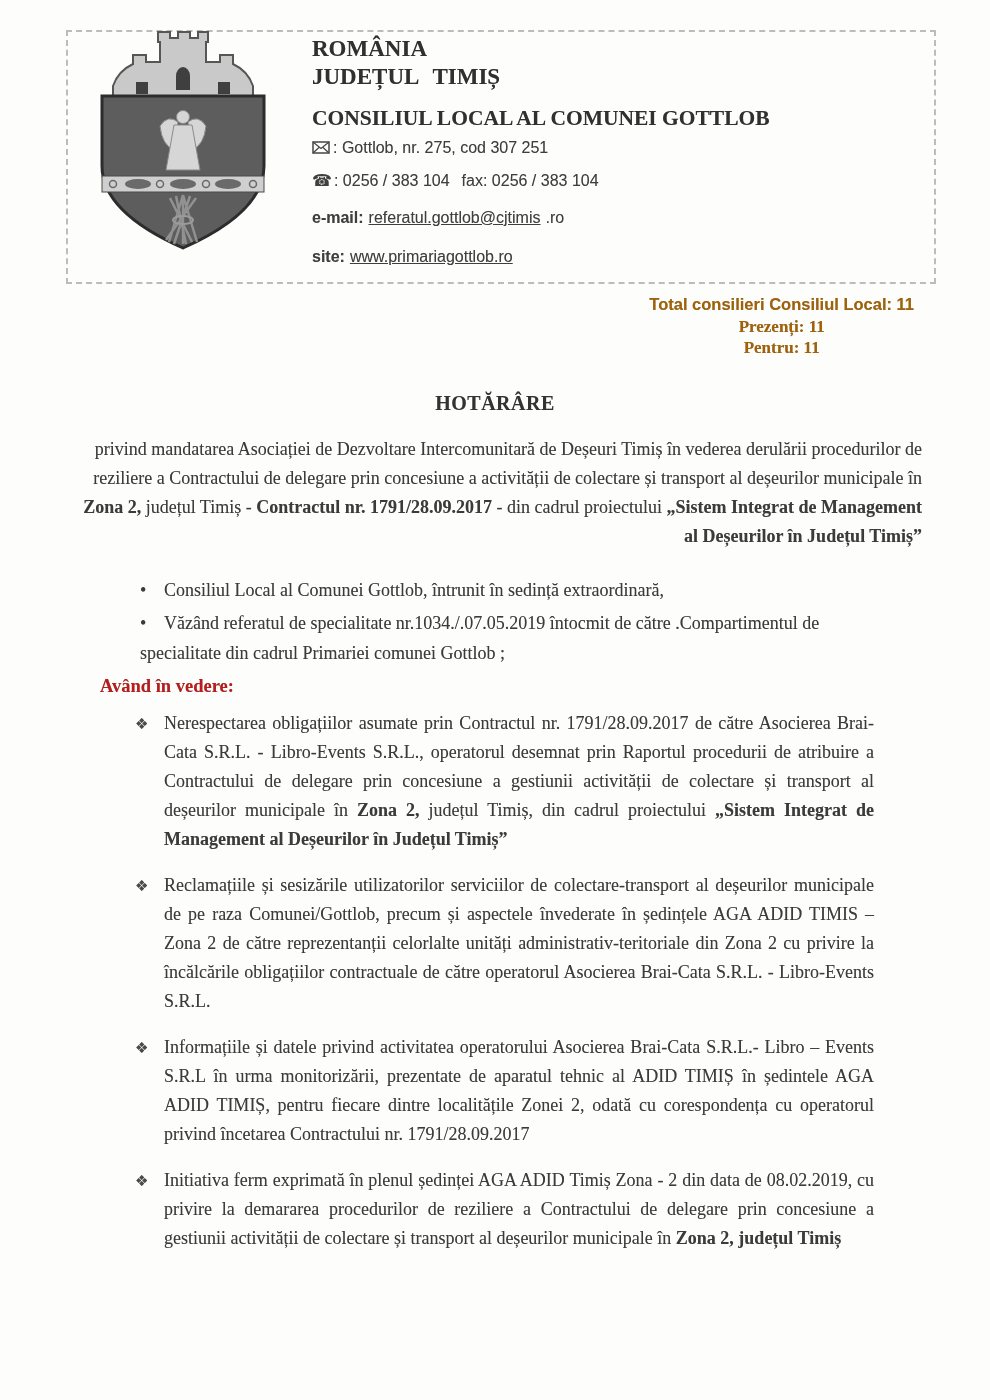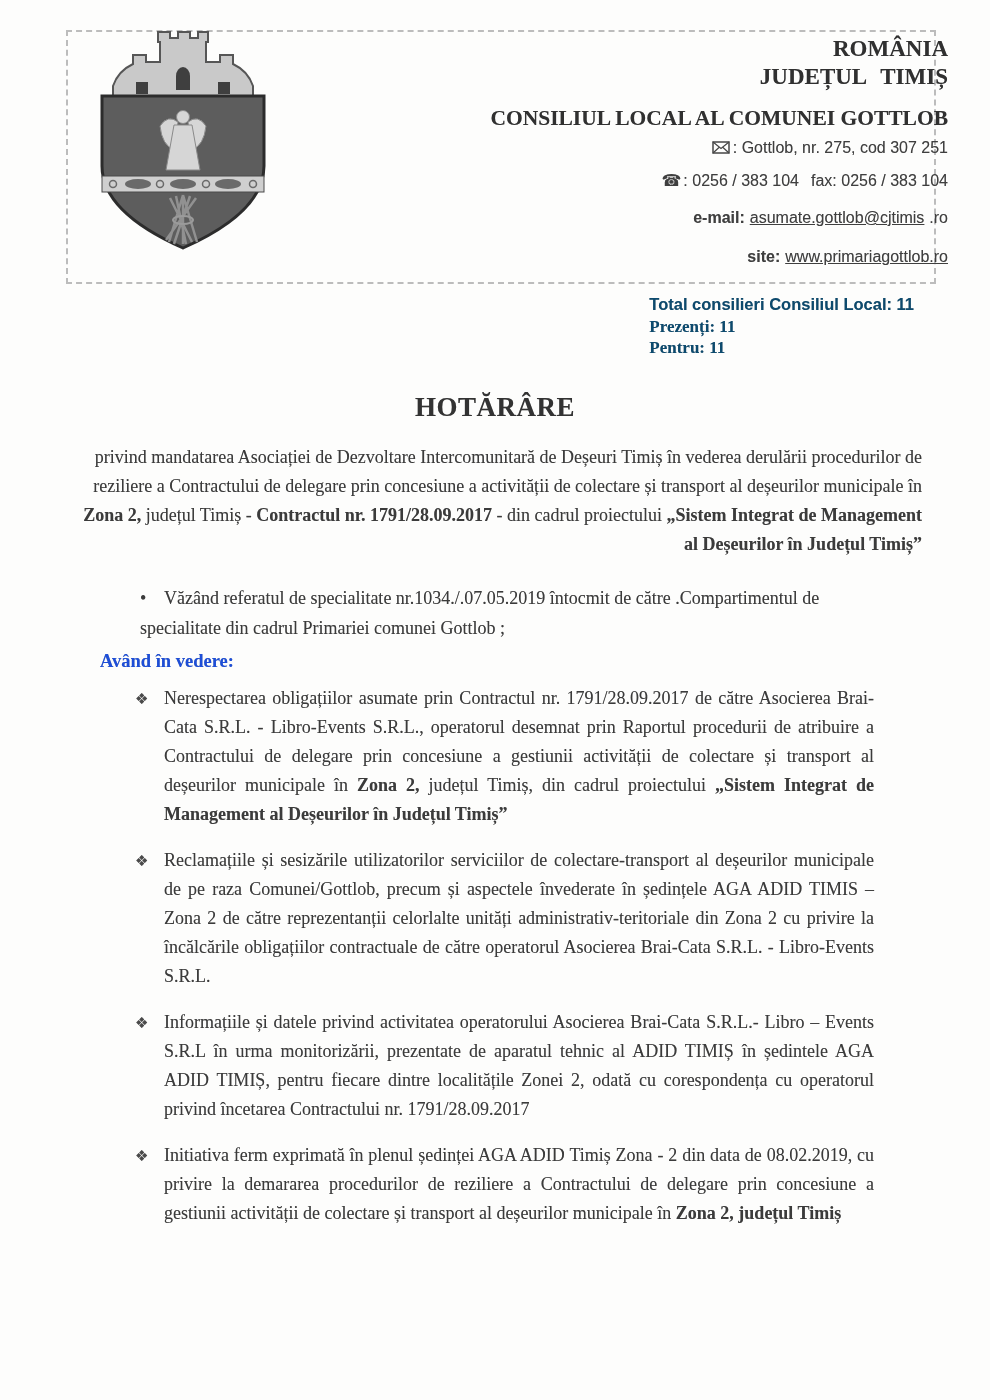--- a/index.html
+++ b/index.html
@@ -14,21 +14,21 @@
   .ink{text-shadow:0 0 .5px rgba(70,70,70,.4);}
 
   
   .header-frame{
     position:absolute;left:66px;top:30px;width:870px;height:254px;
     border:2px dashed #bcbcbc;
     box-sizing:border-box;
   }
   .coat{position:absolute;left:88px;top:26px;width:190px;height:228px;}
   .header-text{
-    position:absolute;left:300px;top:36px;width:648px;text-align:right;
+    position:absolute;left:312px;top:36px;width:648px;text-align:left;
     color:#303030;
   }
   .h-country{font-size:23px;font-weight:bold;margin-bottom:2px;}
   .h-county{font-size:23px;font-weight:bold;word-spacing:9px;margin-bottom:16px;}
   .h-council{font-size:21.5px;font-weight:bold;margin-bottom:8px;}
   .h-contact{
     font-family:"Liberation Sans","DejaVu Sans",sans-serif;
     font-size:16px;color:#3f3f3f;
   }
   .h-address{margin-bottom:13px;}
@@ -36,50 +36,50 @@
   .h-phone .fax{margin-left:12px;}
   .h-email{margin-bottom:21px;}
   .h-label{font-weight:bold;margin-right:5px;}
   .h-link{text-decoration:underline;color:#3f3f3f;cursor:pointer;}
   .h-suffix{margin-left:5px;}
   .env-icon{display:inline-block;vertical-align:-1px;margin-right:3px;}
   .phone-glyph{font-family:"DejaVu Sans",sans-serif;margin-right:2px;}
 
   
   .council-info{
-    position:absolute;top:294px;right:76px;text-align:left;
-    color:#0c4a6e;line-height:21.5px;
+    position:absolute;top:294px;right:76px;text-align:center;
+    color:#a16207;line-height:21.5px;
   }
   .ci-total{
     font-family:"Liberation Sans","DejaVu Sans",sans-serif;
     font-size:16.5px;font-weight:bold;
   }
   .ci-line{font-size:17px;font-weight:bold;}
 
   
   .doc{position:absolute;left:0;top:0;width:100%;padding-top:392px;box-sizing:border-box;}
   .doc-title{
-    text-align:center;font-size:27px;font-weight:bold;letter-spacing:.5px;
+    text-align:center;font-size:20px;font-weight:bold;letter-spacing:.5px;
     margin:0;color:#333;
   }
   .preamble{
     margin:20px 68px 0 68px;text-align:right;
     font-size:18px;line-height:29px;
   }
   .b{font-weight:bold;}
 
   .bullets{margin-top:24px;}
   .bullet-item{
     margin:0 110px 3px 140px;
     font-size:18px;line-height:30px;
   }
   .dot-mark{display:inline-block;width:24px;}
 
   .having{
-    margin:8px 0 0 100px;font-size:18.5px;font-weight:bold;color:#1d4ed8;
+    margin:8px 0 0 100px;font-size:18.5px;font-weight:bold;color:#b91c1c;
   }
 
   .ditems{margin-top:12px;}
   .ditem{
     position:relative;
     margin:0 116px 17px 164px;
     font-size:18px;line-height:29px;
     text-align:justify;
   }
   .diamond-mark{
@@ -130,39 +130,40 @@
         <svg width="18" height="13" viewBox="0 0 18 13">
             <rect x="1" y="1" width="16" height="11" fill="none" stroke="#454545" stroke-width="1.5"></rect>
             <path d="M1,1 L9,7.5 L17,1 M1,12 L7,6.5 M17,12 L11,6.5" fill="none" stroke="#454545" stroke-width="1.2"></path>
           </svg>
       </span><span>: Gottlob, nr. 275, cod 307 251</span>
     </div>
     <div class="h-contact h-phone">
       <span class="phone-glyph">☎</span><span>: 0256 / 383 104</span><span class="fax">fax: 0256 / 383 104</span>
     </div>
     <div class="h-contact h-email">
-      <span class="h-label">e-mail:</span><span class="h-link">asumate.gottlob@cjtimis</span><span class="h-suffix">.ro</span>
+      <span class="h-label">e-mail:</span><span class="h-link">referatul.gottlob@cjtimis</span><span class="h-suffix">.ro</span>
     </div>
     <div class="h-contact h-site">
       <span class="h-label">site:</span><span class="h-link">www.primariagottlob.ro</span>
     </div>
   </div>
 
   <div class="council-info">
     <div class="ci-total">Total consilieri Consiliul Local: 11</div>
     <div class="ci-line">Prezenți: 11</div>
     <div class="ci-line">Pentru: 11</div>
   </div>
 
   <div class="doc">
     <h1 class="doc-title">HOTĂRÂRE</h1>
 
     <p class="preamble"><span>privind mandatarea Asociației de Dezvoltare Intercomunitară de Deșeuri Timiș în vederea derulării procedurilor de reziliere a Contractului de delegare prin concesiune a activității de colectare și transport al deșeurilor municipale în </span><span class="b">Zona 2,</span><span> județul Timiș - </span><span class="b">Contractul nr. 1791/28.09.2017</span><span> - din cadrul proiectului </span><span class="b">„Sistem Integrat de Management al Deșeurilor în Județul Timiș”</span></p>
 
     <div class="bullets">
+      <div class="bullet-item"><span class="dot-mark">•</span><span>Consiliul Local al Comunei Gottlob, întrunit în sedință extraordinară,</span></div>
       <div class="bullet-item"><span class="dot-mark">•</span><span>Văzând referatul de specialitate nr.1034./.07.05.2019 întocmit de către .Compartimentul de specialitate din cadrul Primariei comunei Gottlob ;</span></div>
     </div>
 
     <div class="having">Având în vedere:</div>
 
     <div class="ditems">
       <div class="ditem"><span class="diamond-mark">❖</span><span>Nerespectarea obligațiilor asumate prin Contractul nr. 1791/28.09.2017 de către Asocierea Brai-Cata S.R.L. - Libro-Events S.R.L., operatorul desemnat prin Raportul procedurii de atribuire a Contractului de delegare prin concesiune a gestiunii activității de colectare și transport al deșeurilor municipale în </span><span class="b">Zona 2,</span><span> județul Timiș, din cadrul proiectului </span><span class="b">„Sistem Integrat de Management al Deșeurilor în Județul Timiș”</span></div>
 
       <div class="ditem"><span class="diamond-mark">❖</span><span>Reclamațiile și sesizările utilizatorilor serviciilor de colectare-transport al deșeurilor municipale de pe raza Comunei/Gottlob, precum și aspectele învederate în ședințele AGA ADID TIMIS – Zona 2 de către reprezentanții celorlalte unități administrativ-teritoriale din Zona 2 cu privire la încălcările obligațiilor contractuale de către operatorul Asocierea Brai-Cata S.R.L. - Libro-Events S.R.L.</span></div>
 

